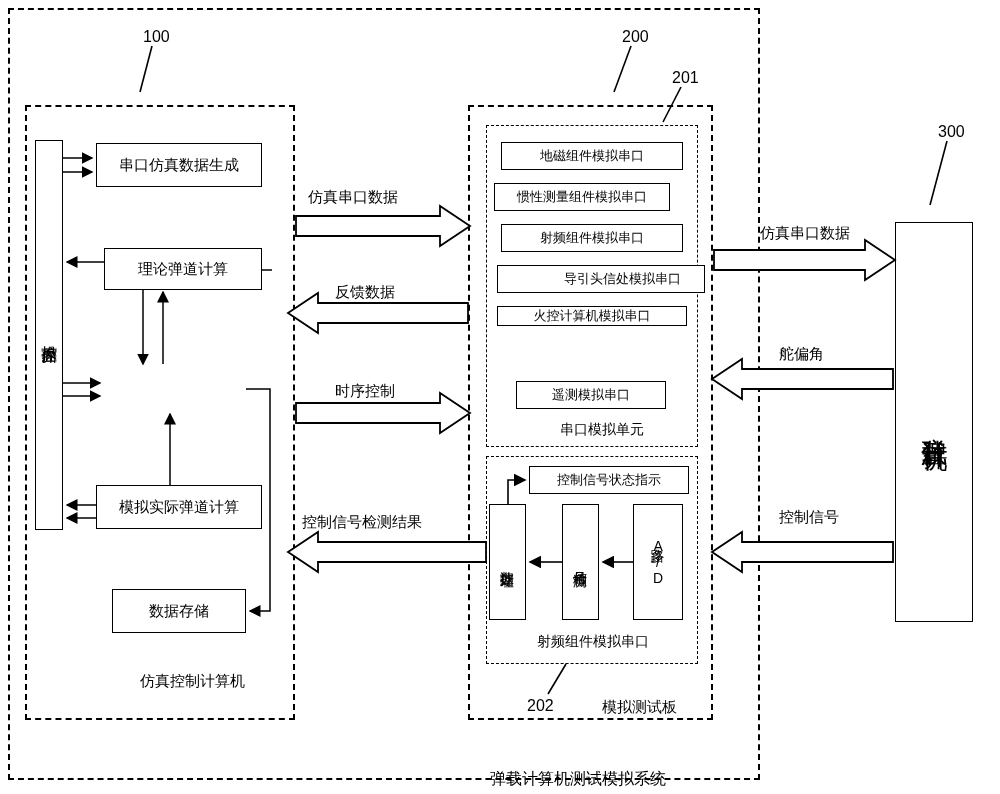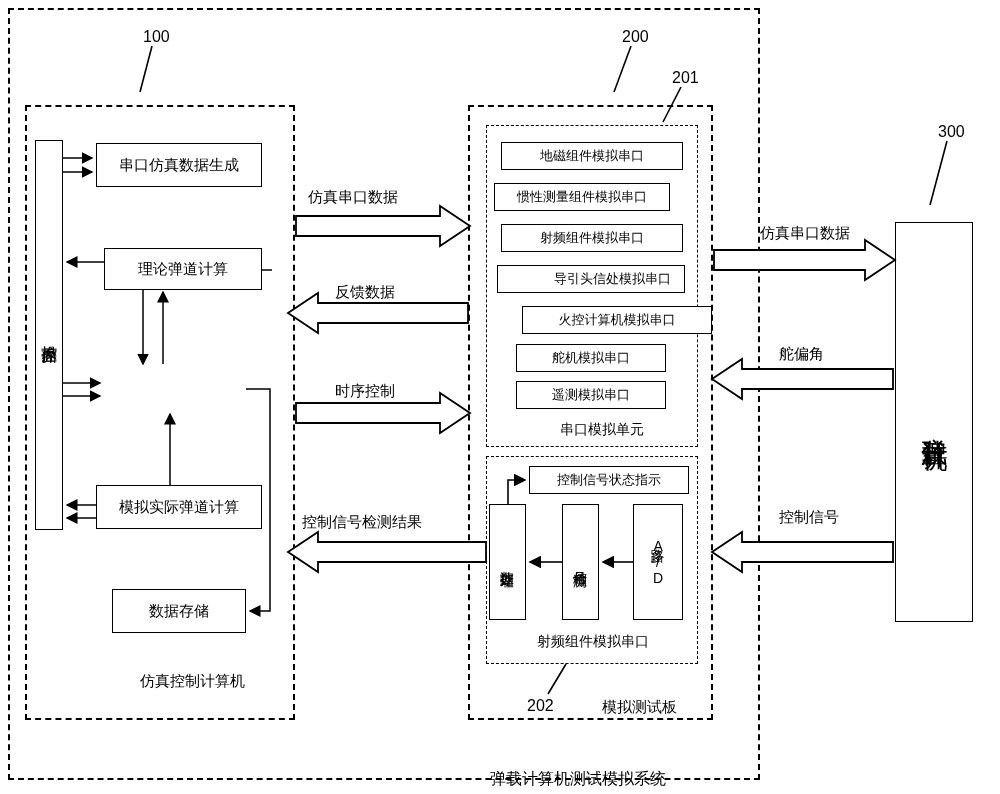--- a/index.html
+++ b/index.html
@@ -70,28 +70,25 @@
 
   <div class="abs box t13" style="left:501px;top:142px;width:182px;height:28px;">
     <span>地磁组件模拟串口</span>
   </div>
   <div class="abs box t13" style="left:494px;top:183px;width:176px;height:28px;">
     <span>惯性测量组件模拟串口</span>
   </div>
   <div class="abs box t13" style="left:501px;top:224px;width:182px;height:28px;">
     <span>射频组件模拟串口</span>
   </div>
-  <div class="abs box t13" style="left:497px;top:265px;width:188px;height:28px;padding-left:43px;">
+  <div class="abs box t13" style="left:497px;top:265px;width:208px;height:28px;padding-left:43px;">
     <span>导引头信处模拟串口</span>
   </div>
-  <div class="abs box t13" style="left:497px;top:306px;width:190px;height:28px;margin-left:25px;">
+  <div class="abs box t13" style="left:497px;top:306px;width:190px;height:20px;">
     <span>火控计算机模拟串口</span>
-  </div>
-  <div class="abs box t13" style="left:516px;top:344px;width:150px;height:28px;">
-    <span>舵机模拟串口</span>
   </div>
   <div class="abs box t13" style="left:516px;top:381px;width:150px;height:28px;">
     <span>遥测模拟串口</span>
   </div>
 
   <div class="lbl t14" style="left:560px;top:421px;">
     <span>串口模拟单元</span>
   </div>
 
   <div class="abs dashed-thin" style="left:486px;top:456px;width:212px;height:208px;"></div>

